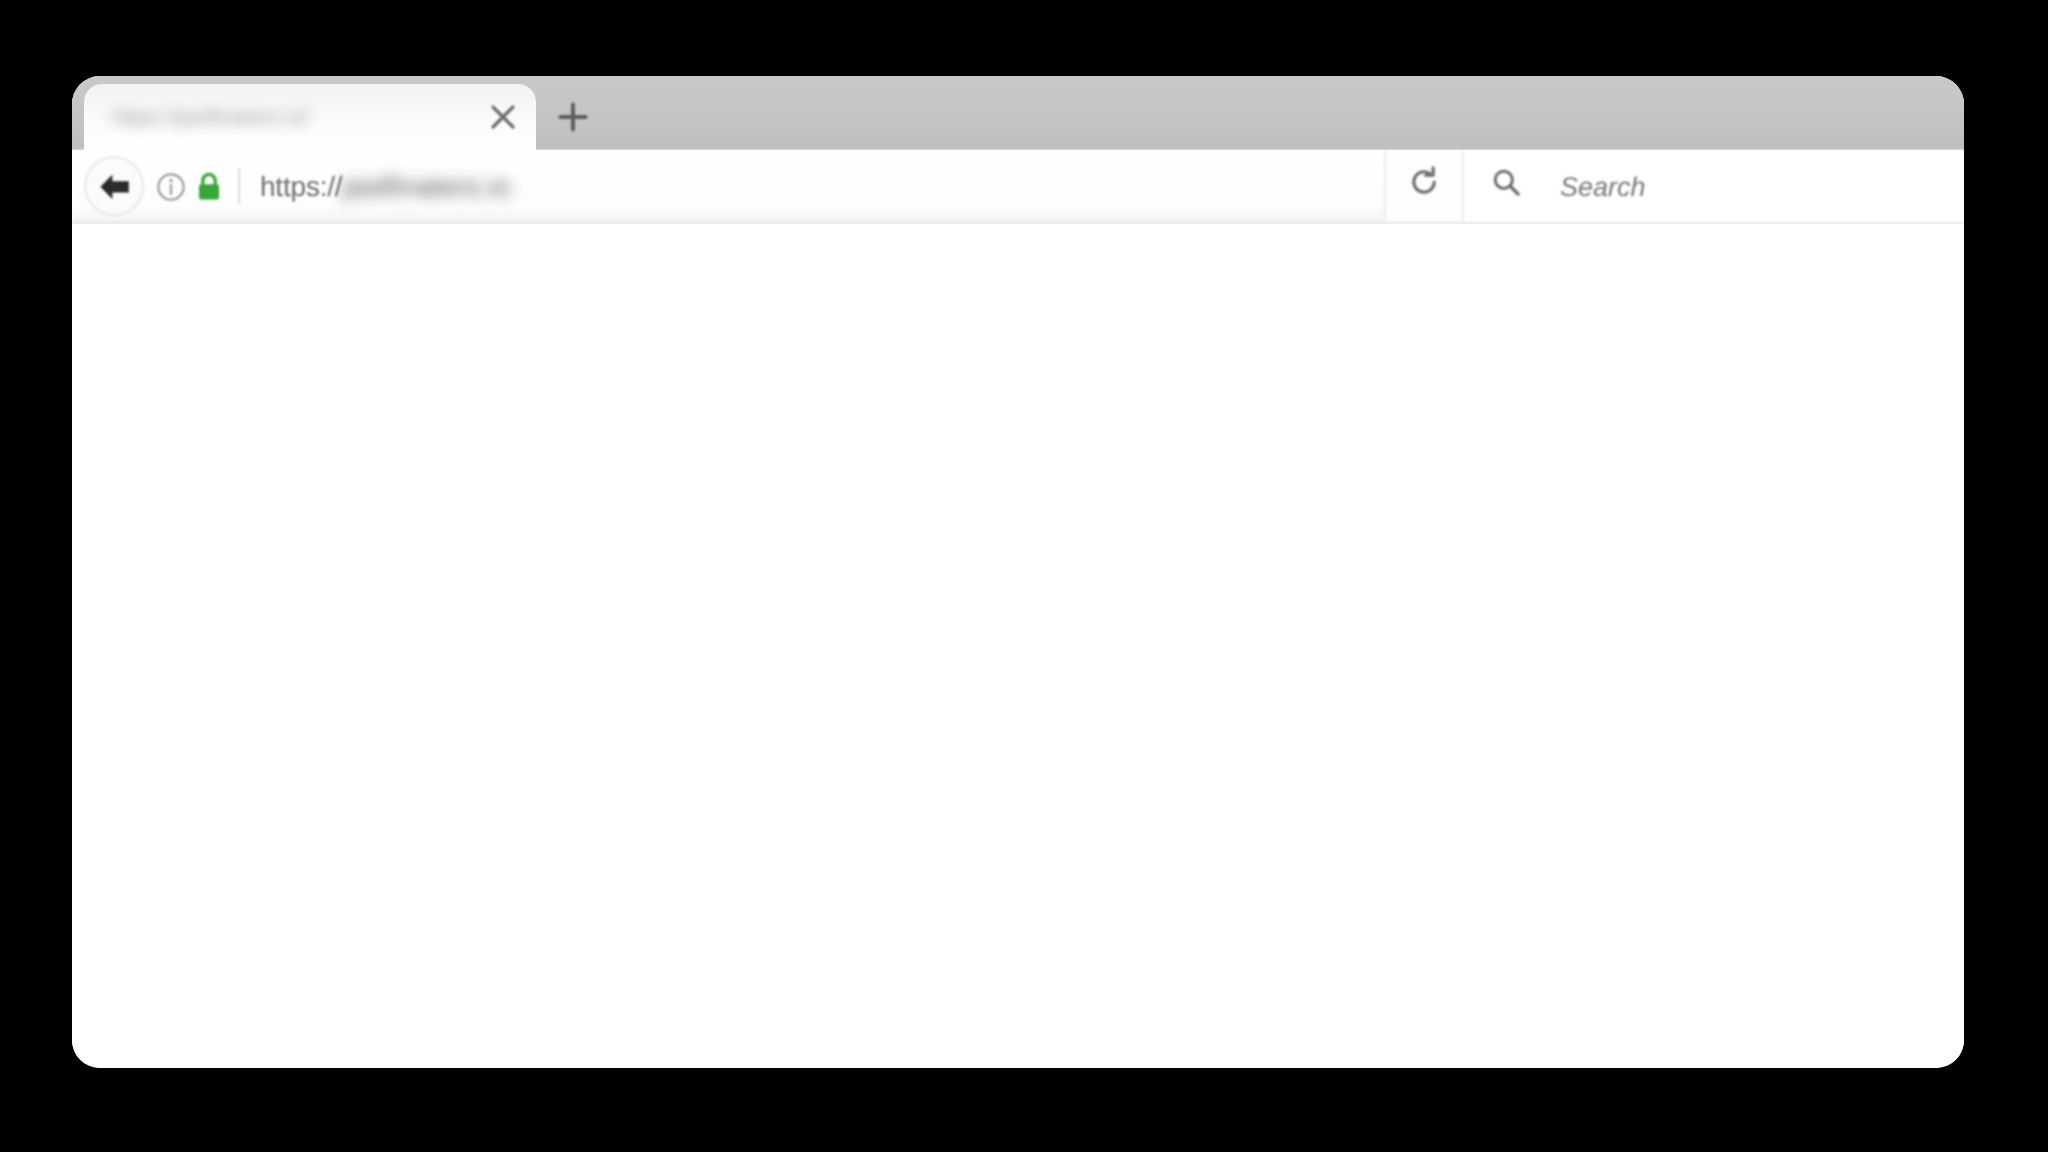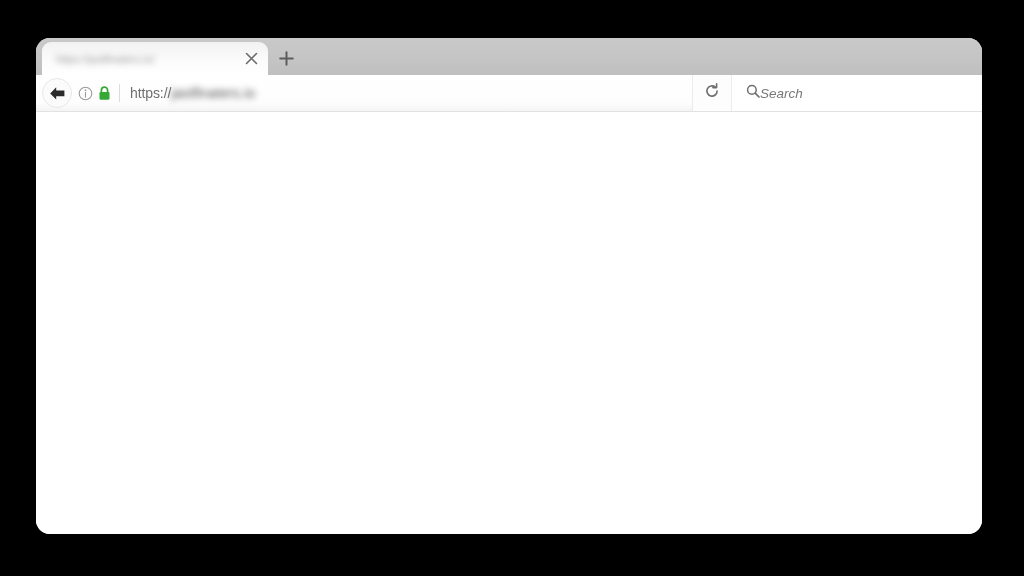--- a/index.html
+++ b/index.html
@@ -179,21 +179,21 @@
     justify-content: center;
     flex: none;
     background: #fdfdfd;
   }
 
   .search-field {
     width: 250px;
     height: 36px;
     display: flex;
     align-items: center;
-    gap: 0;
+    gap: 20px;
     padding-left: 14px;
     flex: none;
     box-sizing: border-box;
     background: #ffffff;
   }
   .search-placeholder {
     font-size: 13.5px;
     font-style: italic;
     color: #787878;
     white-space: nowrap;

